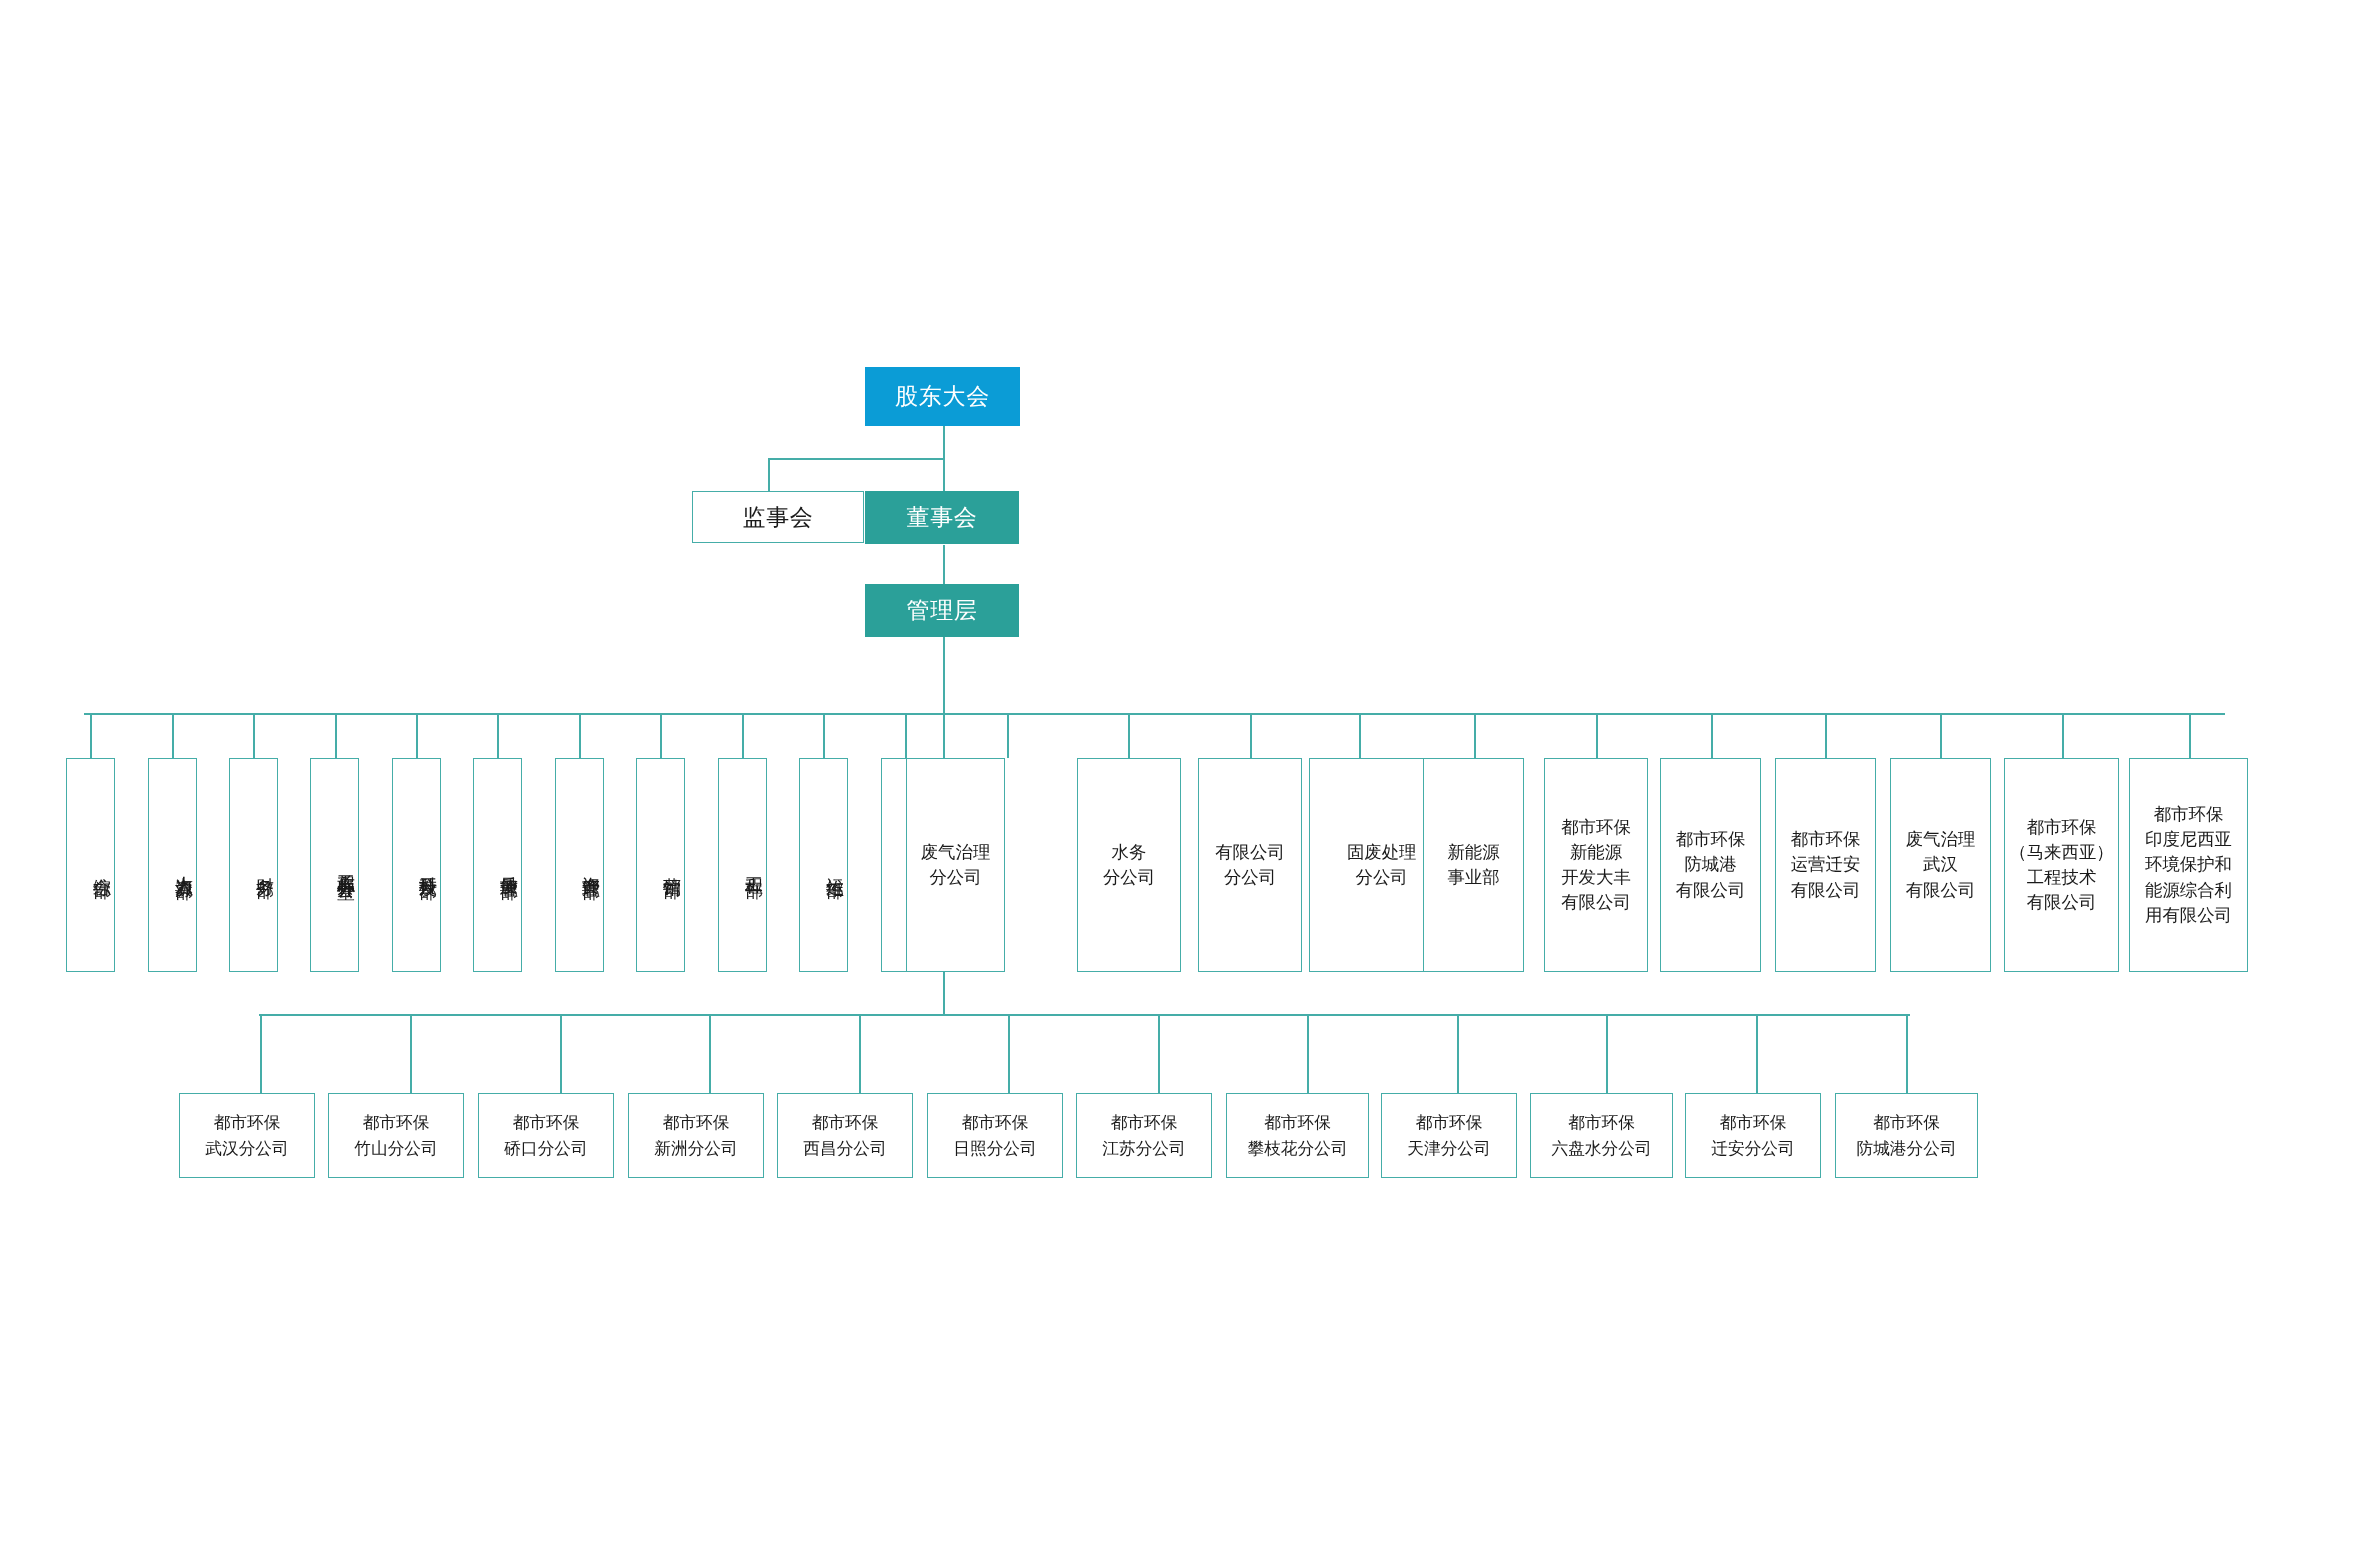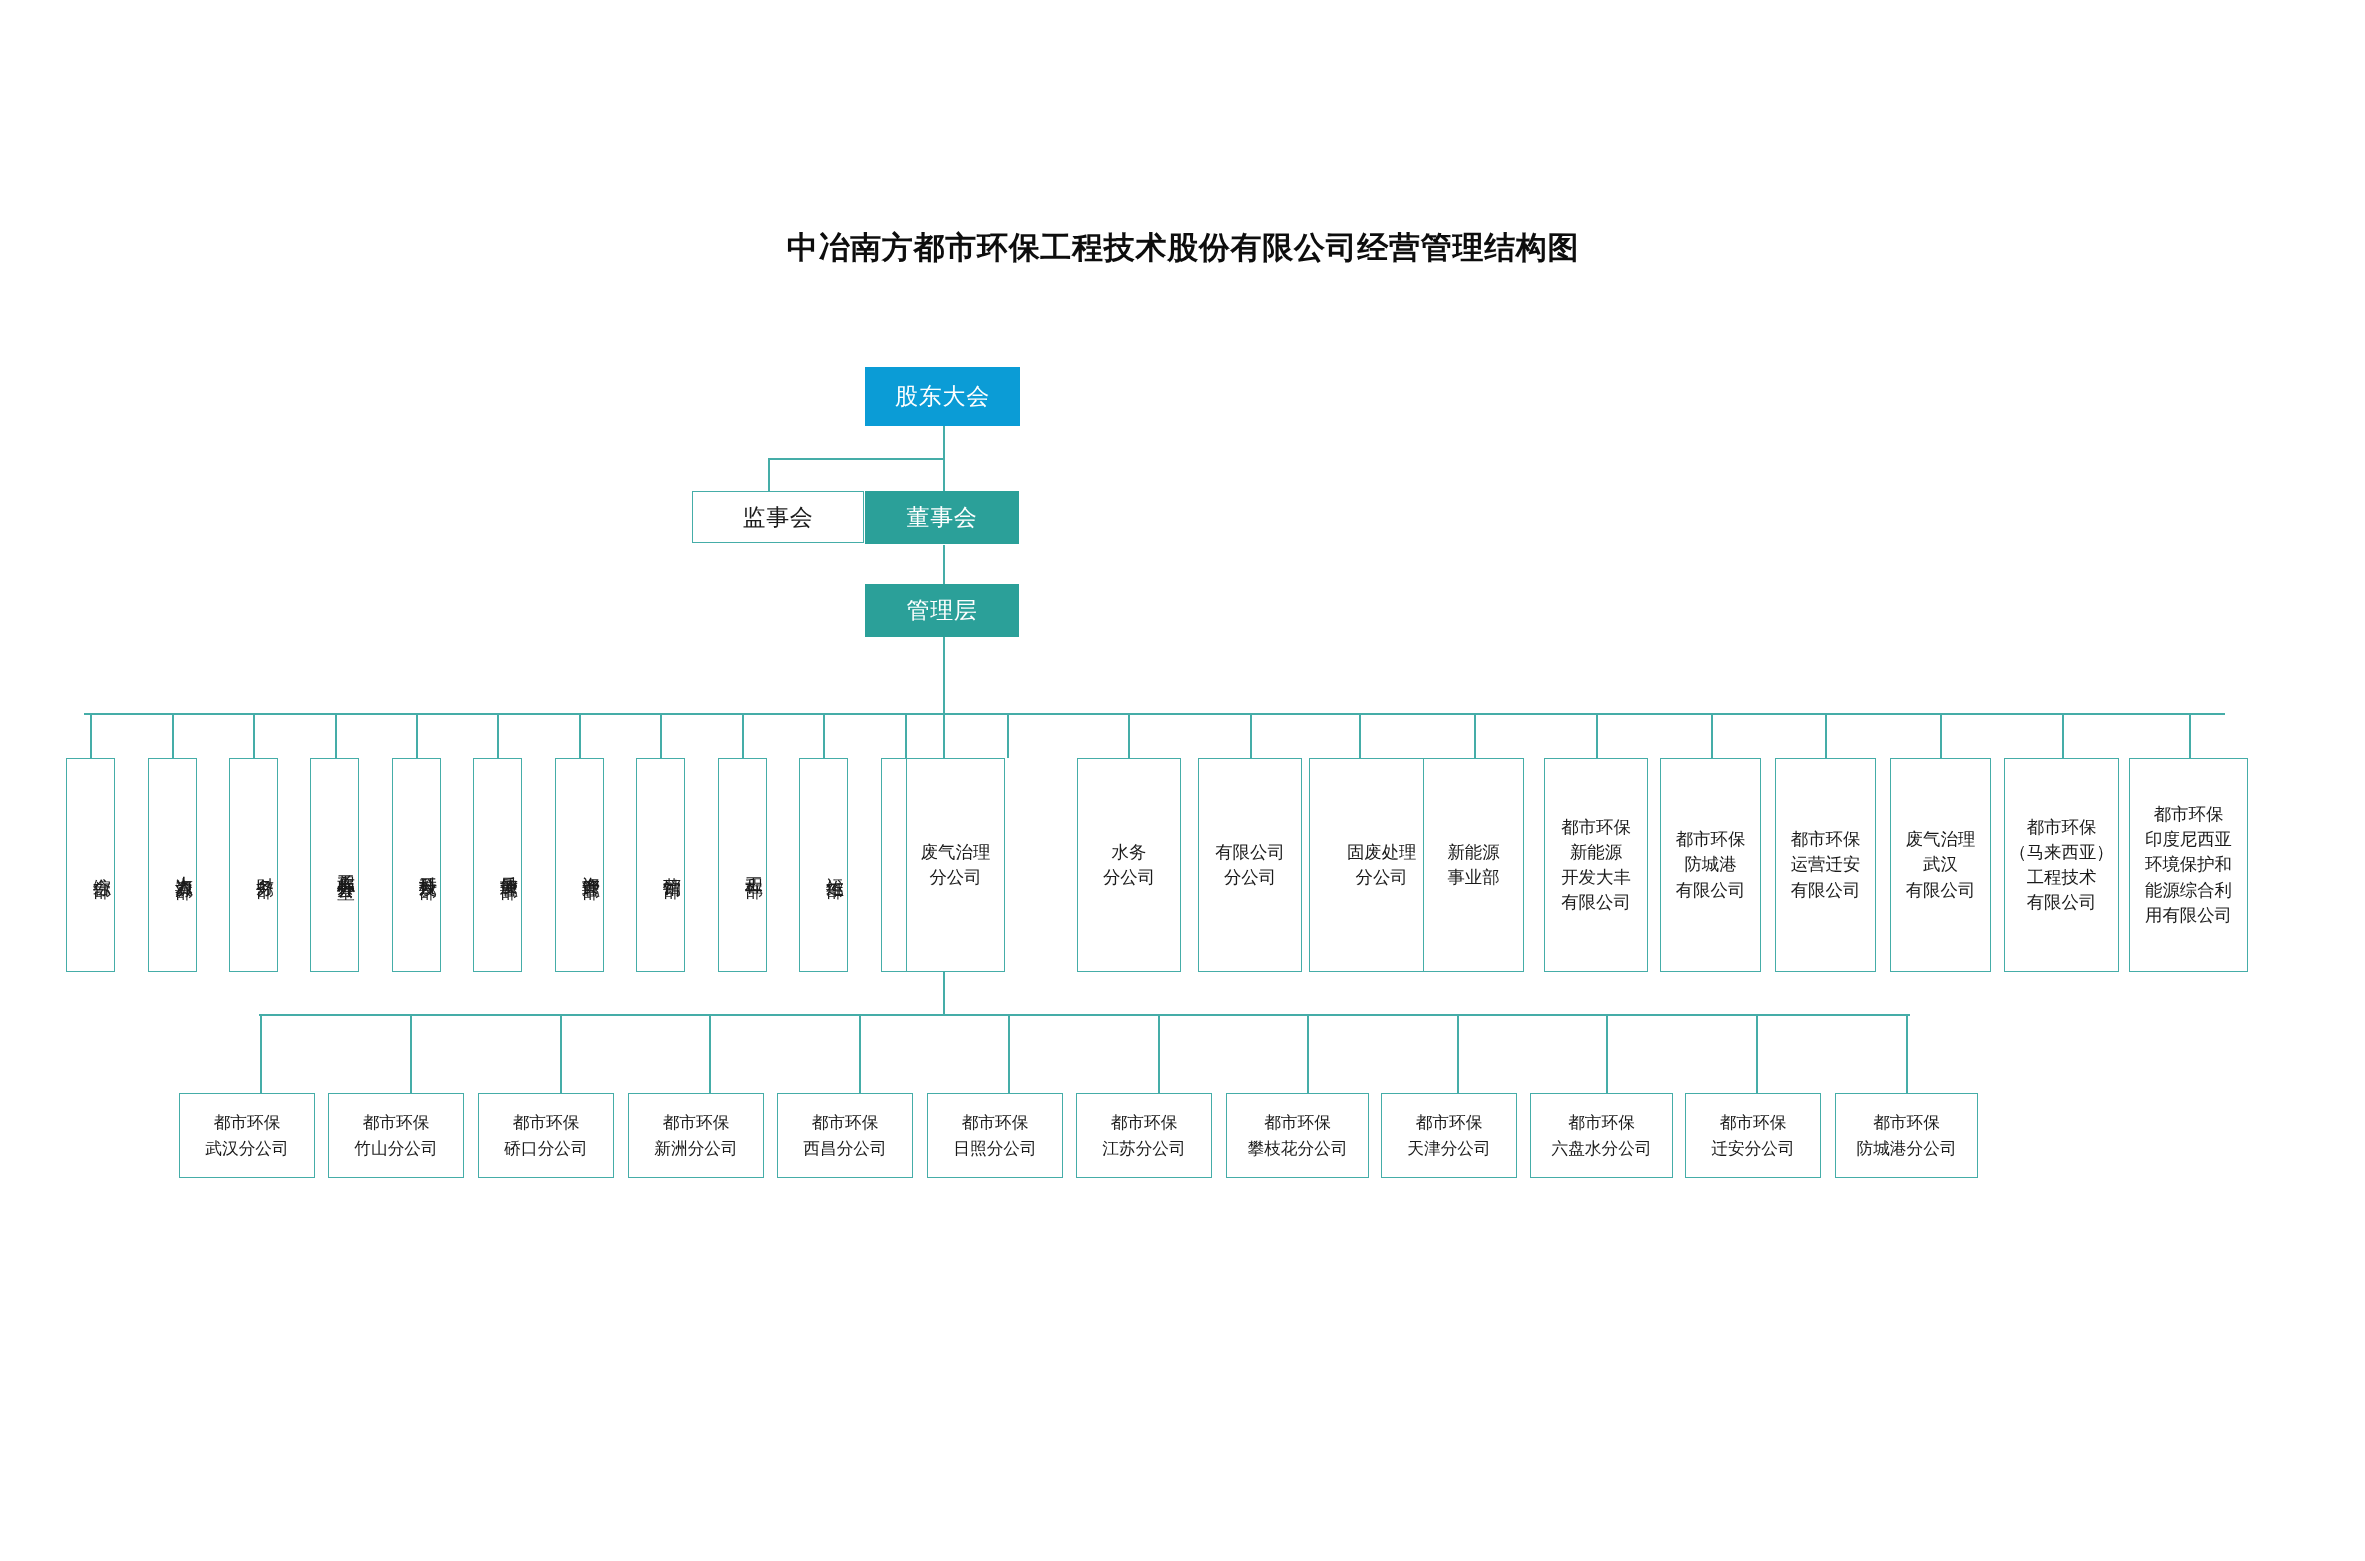--- a/index.html
+++ b/index.html
@@ -81,21 +81,20 @@
     background:#45ADA8;
   }
   .vline{width:1.7px;}
   .hline{height:2px;}
 </style>
 </head>
 <body>
 
 <div id="canvas">
 
-  <div id="chart-title">中冶南方都市环保工程技术股份有限公司经营管理结构图</div>
 
   <div class="line vline" style="left:943px; top:425px; height:67px;"></div>
 
   <div class="line hline" style="left:768px; top:458px; width:176px;"></div>
 
   <div class="line vline" style="left:768px; top:458px; height:35px;"></div>
 
   <div class="line vline" style="left:943px; top:545px; height:41px;"></div>
 
   <div class="line vline" style="left:943px; top:624px; height:391px;"></div>

